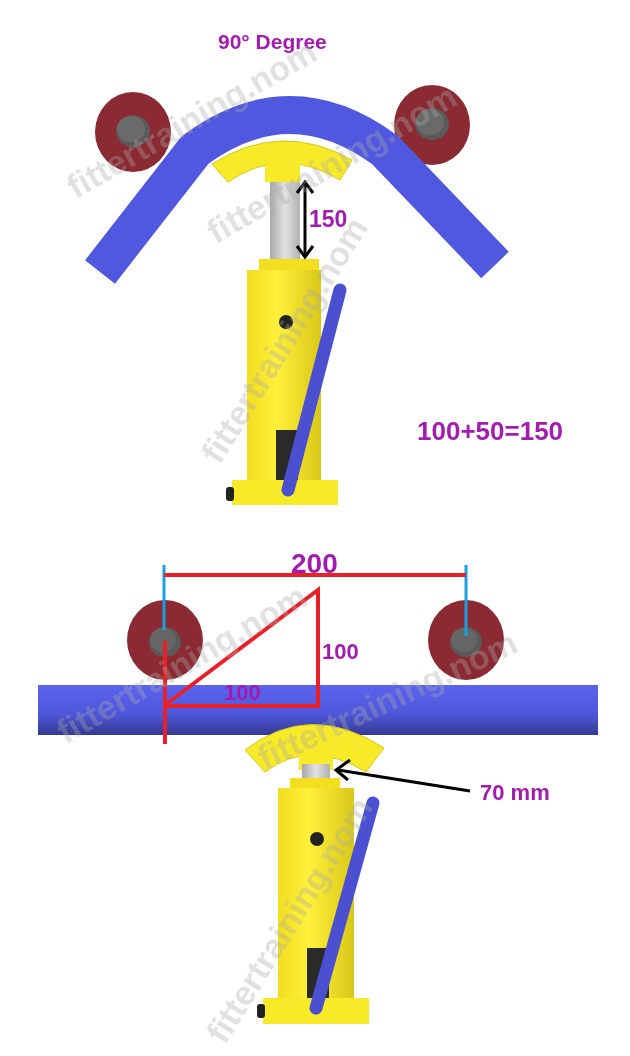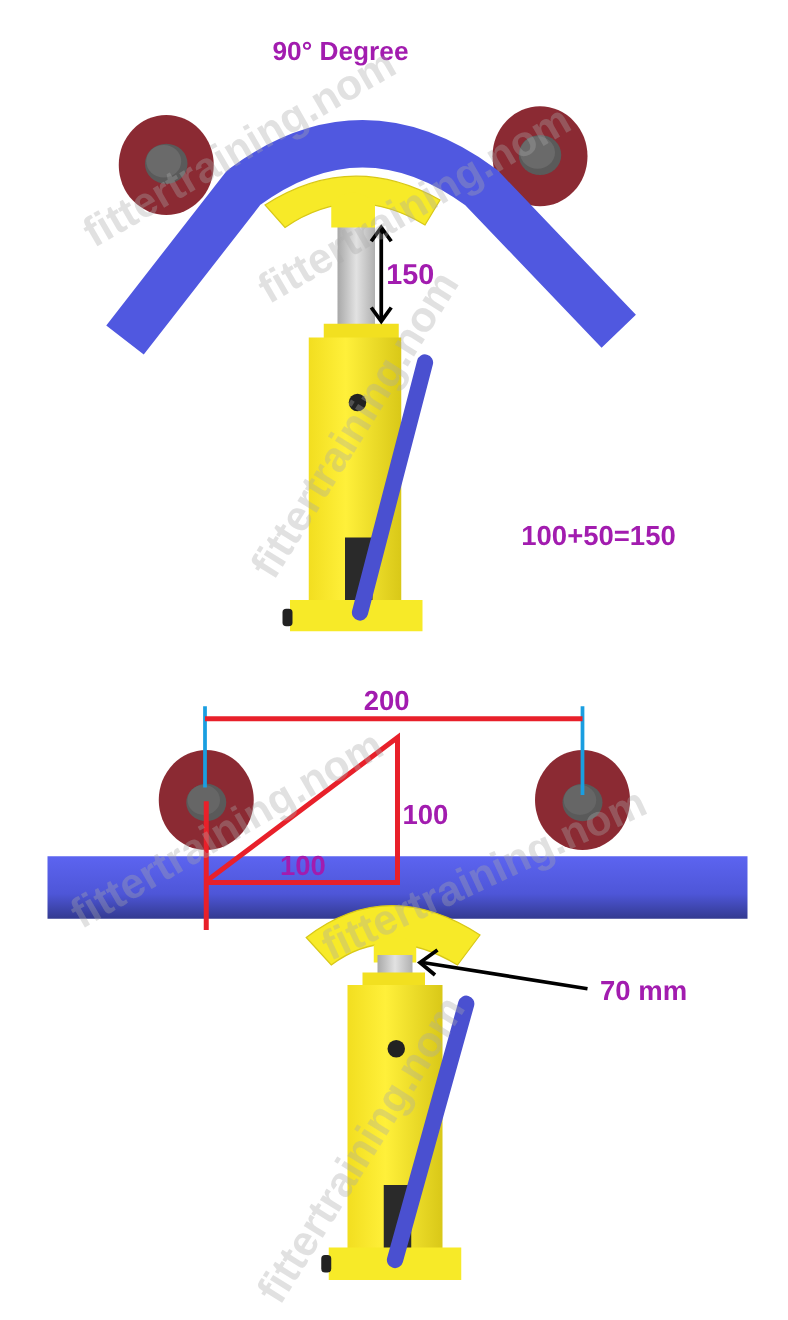--- a/index.html
+++ b/index.html
@@ -101,22 +101,22 @@
 
     <g stroke="#000" stroke-width="3" fill="none">
       <line x1="338" y1="770" x2="470" y2="791"></line>
       <polyline points="350,760 336,770 348,780"></polyline>
     </g>
   </g>
 </svg>
 
 <div class="lbl" style="left:218px; top:30px; font-size:21px;">90° Degree</div>
 <div class="lbl" style="left:309px; top:206px; font-size:23px;">150</div>
-<div class="lbl" style="left:417px; top:416px; font-size:22px;">100+50=150</div>
-<div class="lbl" style="left:291px; top:548px; font-size:22px;">200</div>
+<div class="lbl" style="left:417px; top:416px; font-size:26px;">100+50=150</div>
+<div class="lbl" style="left:291px; top:548px; font-size:28px;">200</div>
 <div class="lbl" style="left:322px; top:639px; font-size:22px;">100</div>
 <div class="lbl" style="left:224px; top:680px; font-size:22px;">100</div>
 <div class="lbl" style="left:480px; top:780px; font-size:22px;">70 mm</div>
 
 <div class="wm" style="left:70px; top:170px; transform: rotate(-30deg);">fittertraining.nom</div>
 <div class="wm" style="left:210px; top:215px; transform: rotate(-30deg);">fittertraining.nom</div>
 <div class="wm" style="left:210px; top:440px; transform: rotate(-58deg);">fittertraining.nom</div>
 <div class="wm" style="left:60px; top:715px; transform: rotate(-30deg);">fittertraining.nom</div>
 <div class="wm" style="left:260px; top:740px; transform: rotate(-25deg);">fittertraining.nom</div>
 <div class="wm" style="left:215px; top:1020px; transform: rotate(-58deg);">fittertraining.nom</div>

